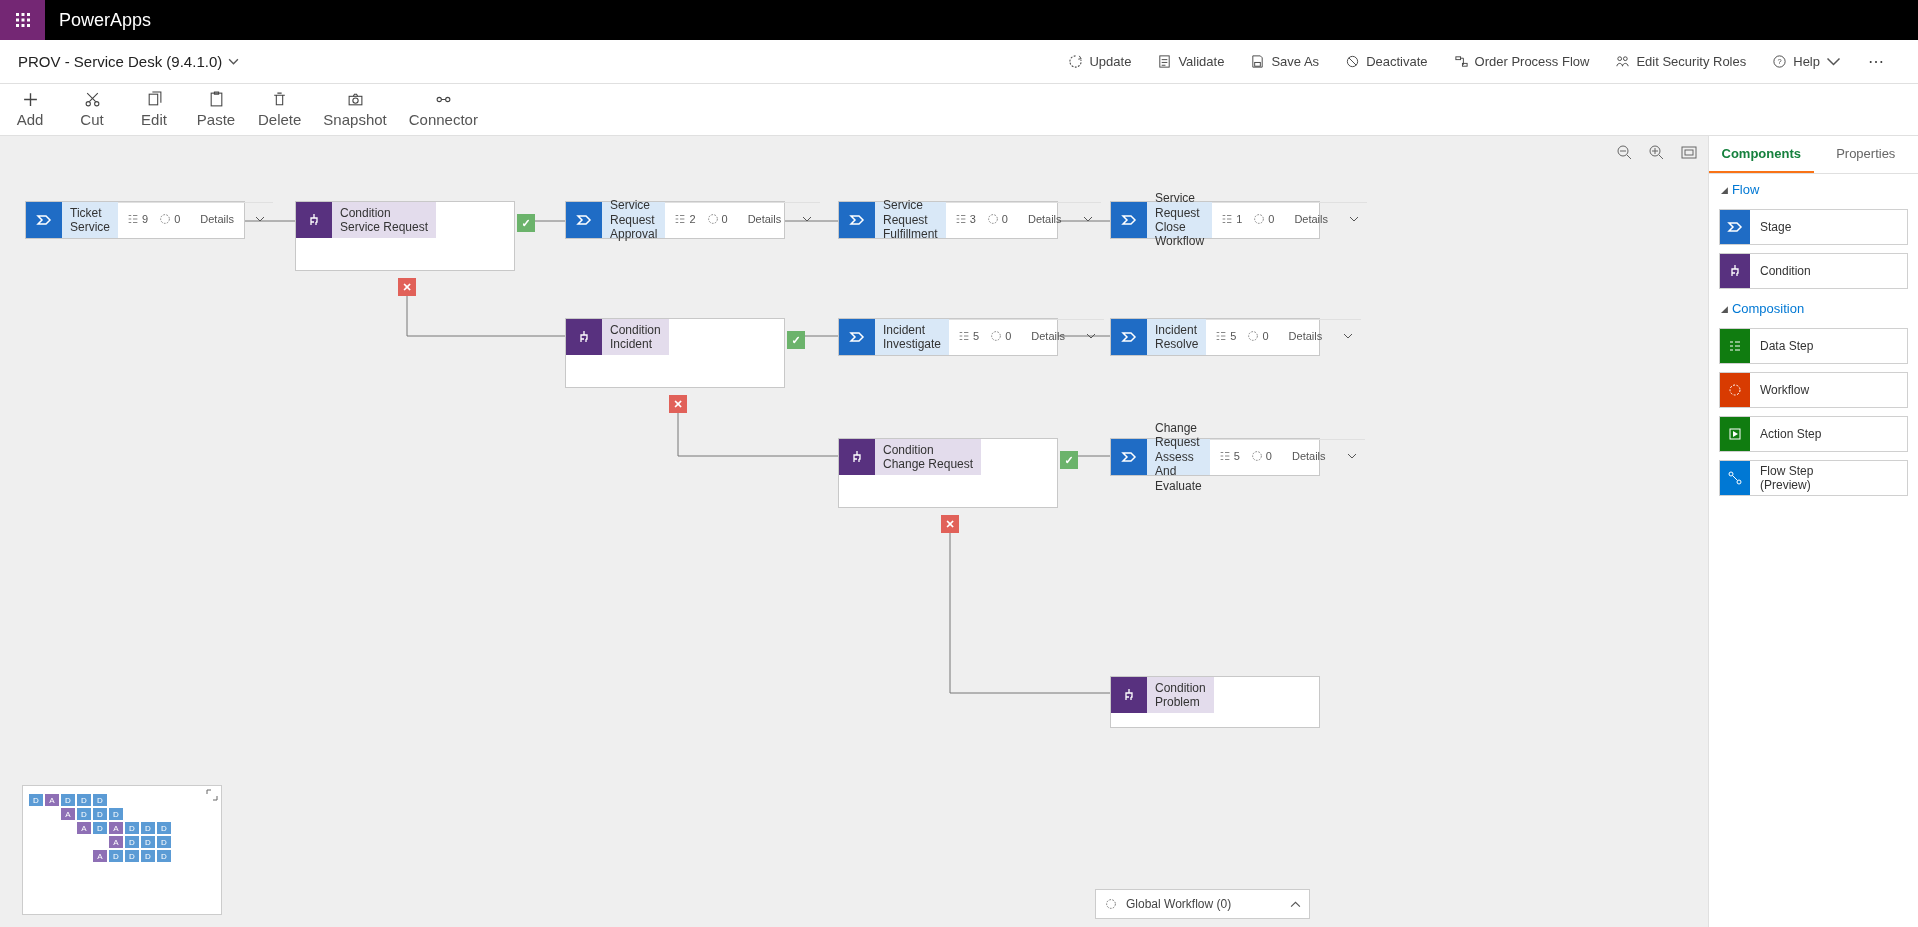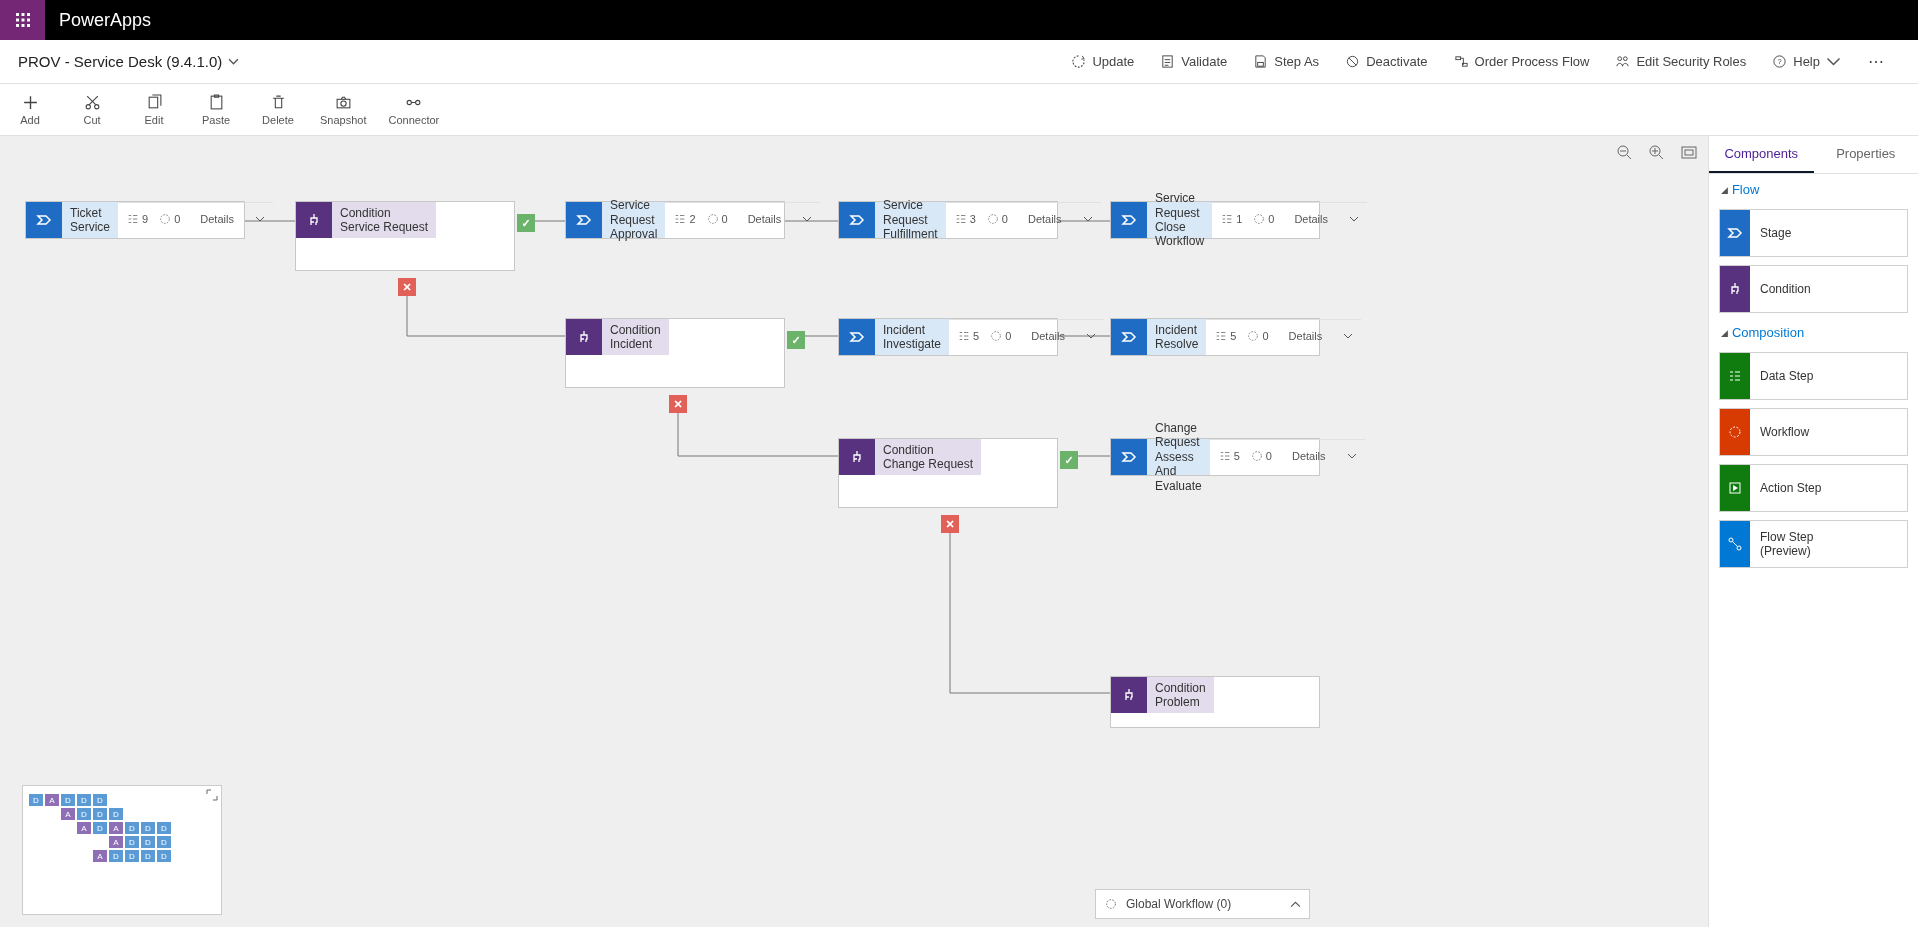--- a/index.html
+++ b/index.html
@@ -8,32 +8,32 @@
 .waffle{width:45px;height:40px;background:#742774;display:flex;align-items:center;justify-content:center;color:#fff}
 .waffle svg{width:16px;height:16px}
 .brand{color:#fff;padding:0 14px;font-size:18px}
 .titlebar{height:44px;border-bottom:1px solid #e0e0e0;display:flex;align-items:center;padding:0 18px;background:#fff}
 .titlebar .title{font-size:15px;color:#222;display:flex;align-items:center;gap:6px}
 .titlebar .spacer{flex:1}
 .cmd{display:flex;align-items:center;gap:6px;padding:0 13px;color:#444;font-size:13px;cursor:pointer}
 .cmd svg{width:15px;height:15px}
 .dots{padding:0 14px;color:#444;font-size:16px;letter-spacing:2px}
 .toolbar{height:52px;border-bottom:1px solid #e0e0e0;background:#fff;display:flex;align-items:center;padding:0 10px;gap:22px}
-.tbtn{display:flex;flex-direction:column;align-items:center;gap:3px;color:#555;font-size:11px;cursor:pointer;min-width:40px}
+.tbtn{display:flex;flex-direction:column;align-items:center;gap:3px;color:#555;font-size:15px;cursor:pointer;min-width:40px}
 .tbtn svg{width:17px;height:17px}
 .main{display:flex;height:calc(100vh - 136px)}
 .canvas-wrap{flex:1;position:relative;background:#efefef;overflow:hidden}
 .canvas{position:absolute;inset:0}
 .right{width:210px;border-left:1px solid #e0e0e0;background:#fff;display:flex;flex-direction:column}
 .rtabs{display:flex;border-bottom:1px solid #e0e0e0}
 .rtab{flex:1;padding:10px 0;text-align:center;font-size:13px;color:#666;cursor:pointer}
-.rtab.active{color:#4c1d95;border-bottom:2px solid #0f172a;font-weight:400}
+.rtab.active{color:#15803d;border-bottom:2px solid #f97316;font-weight:700}
 .rgrp-title{padding:8px 12px;font-size:13px;color:#0078d4;display:flex;align-items:center;gap:4px}
 .rgrp-title .tri{font-size:9px;color:#555}
-.ritem{display:flex;align-items:center;margin:4px 10px;border:1px solid #d0d0d0;height:48px;cursor:grab}
+.ritem{display:flex;align-items:center;margin:4px 10px;border:1px solid #d0d0d0;height:36px;cursor:grab}
 .ritem .ico{width:30px;height:100%;display:flex;align-items:center;justify-content:center;color:#fff}
 .ritem .lbl{padding:0 10px;font-size:12px;line-height:1.2}
 .c-blue{background:#1f6cc5}.c-purple{background:#58317f}.c-green{background:#107c10}.c-orange{background:#d83b01}.c-blue2{background:#0078d4}
 .zoomctrl{position:absolute;top:8px;right:10px;display:flex;gap:14px;align-items:center;color:#666}
 .zoomctrl svg{width:18px;height:18px;cursor:pointer}
 .node{position:absolute;width:220px;background:#fff;border:1px solid #c8c8c8;display:flex;flex-direction:row;font-size:12px}
 .node-head{display:flex;height:36px}
 .node-ico{width:36px;display:flex;align-items:center;justify-content:center;color:#fff}
 .node-title{flex:1;padding:4px 8px;display:flex;flex-direction:column;justify-content:center;line-height:1.2}
 .node-title .l1{font-size:12px;color:#333}
@@ -101,21 +101,21 @@
         <rect x="3" y="2" width="10" height="12" fill="none" stroke="#444"></rect>
         <path d="M5 6h6M5 9h6M5 12h4" stroke="#444"></path>
       </svg>
       <span>Validate</span>
     </div>
   <div class="cmd">
       <svg viewBox="0 0 16 16">
         <path d="M3 2h8l2 2v10H3z" fill="none" stroke="#444"></path>
         <rect x="5" y="9" width="6" height="4" fill="none" stroke="#444"></rect>
       </svg>
-      <span>Step As</span>
+      <span>Save As</span>
     </div>
   <div class="cmd">
       <svg viewBox="0 0 16 16">
         <circle cx="8" cy="8" r="5.5" fill="none" stroke="#444"></circle>
         <path d="M4 4l8 8" stroke="#444"></path>
       </svg>
       <span>Deactivate</span>
     </div>
   <div class="cmd">
       <svg viewBox="0 0 16 16">

